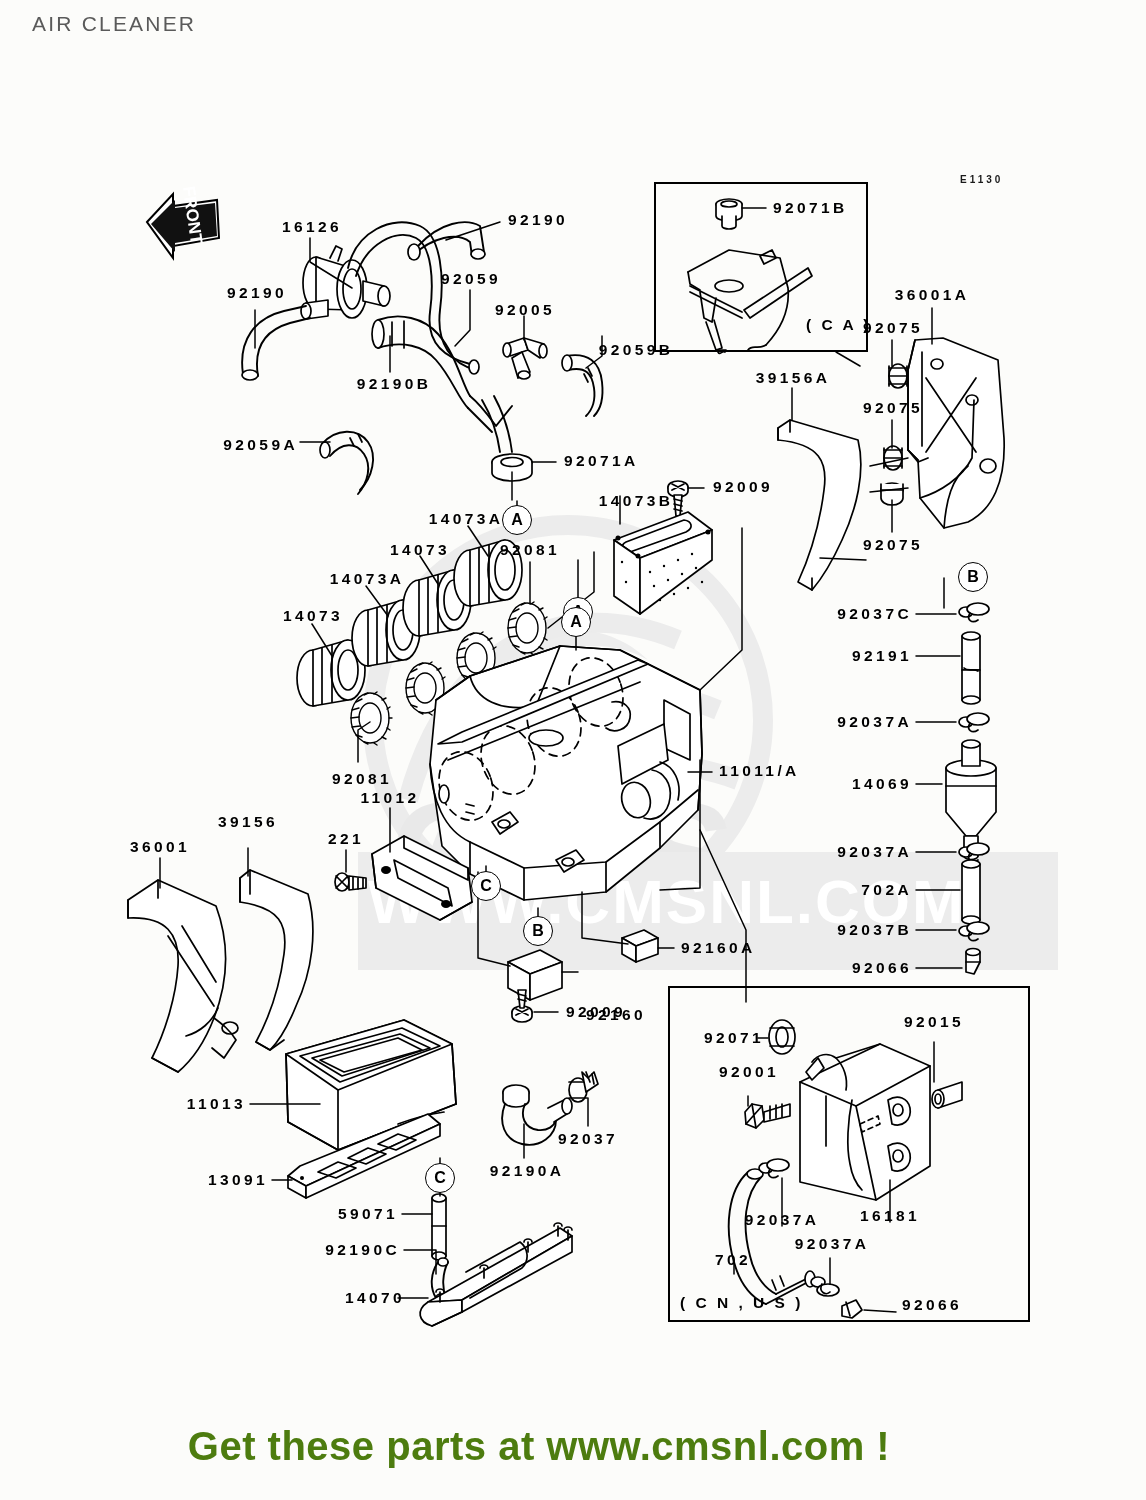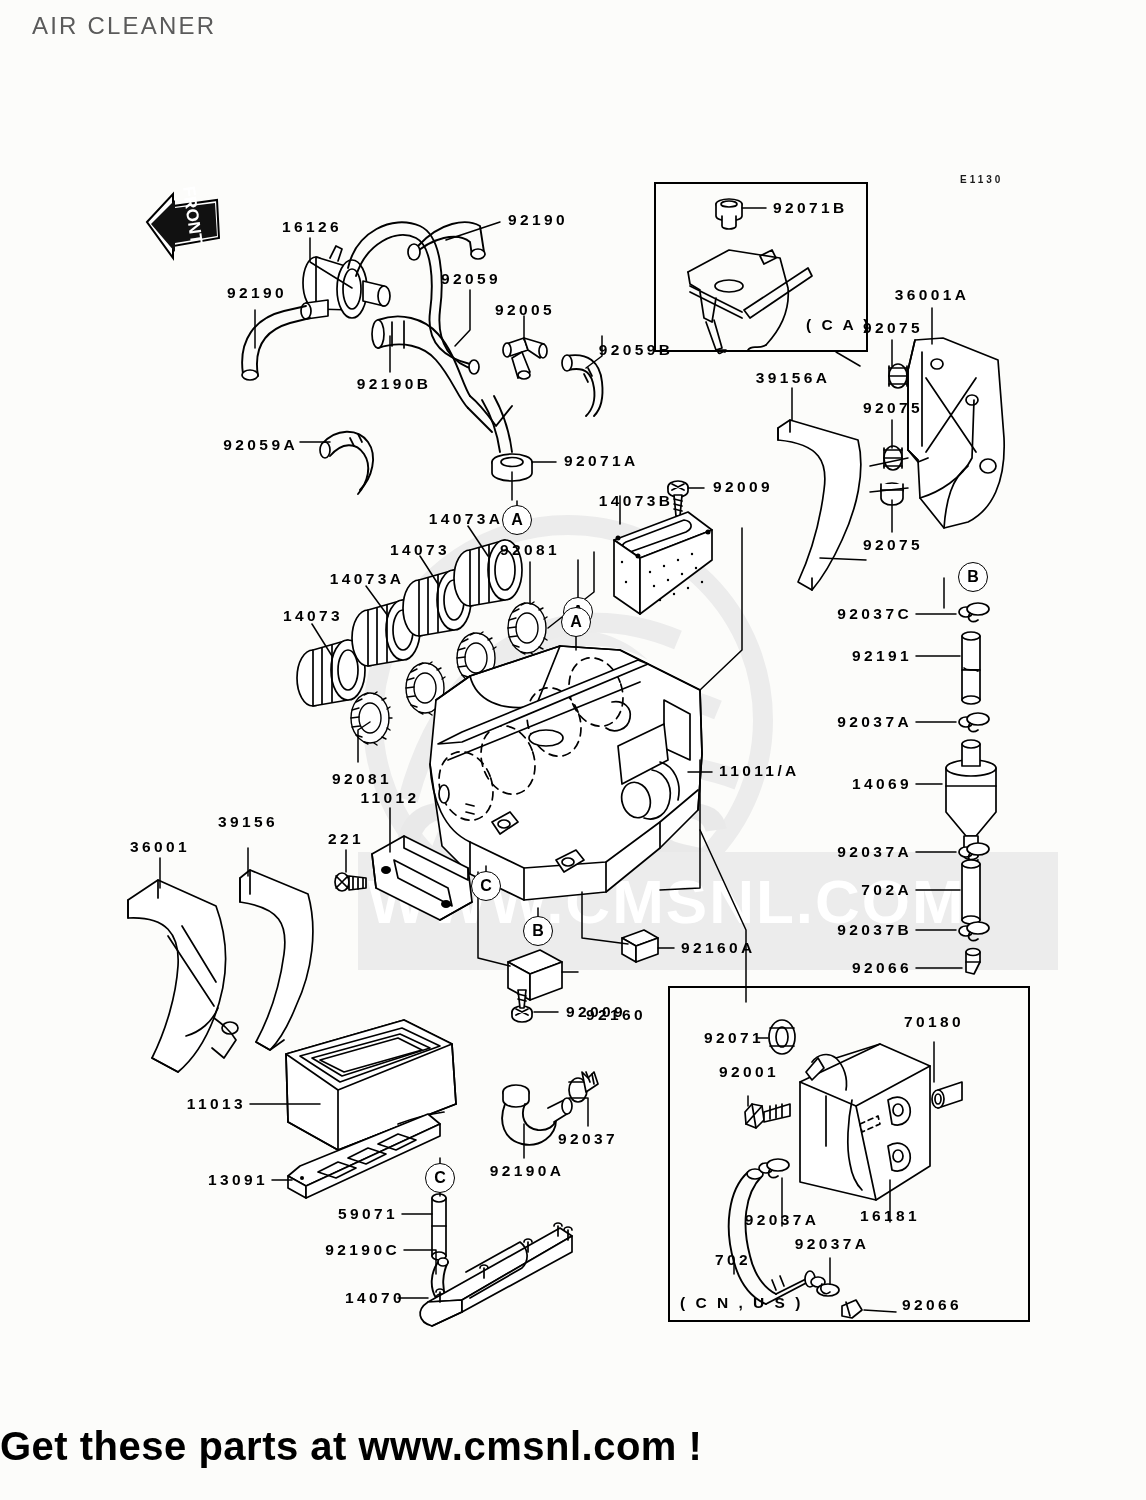--- a/index.html
+++ b/index.html
@@ -9,21 +9,21 @@
     background:#fcfcfa;
     font-family:"Liberation Sans",sans-serif;
     overflow:hidden;
     position:relative;
   }
   #page{position:absolute;inset:0;width:1146px;height:1500px;}
 
   
   .page-title{
     position:absolute;left:32px;top:12px;
-    font-size:24px;letter-spacing:2.2px;
+    font-size:21px;letter-spacing:2.2px;
     color:#5a5a5a;font-weight:400;
     white-space:nowrap;
   }
   .fig-code{
     position:absolute;left:960px;top:174px;
     font-size:10px;letter-spacing:3px;color:#1a1a1a;
     font-weight:700;white-space:nowrap;
   }
 
   
@@ -89,24 +89,24 @@
   }
   .wm-cms{
     position:absolute;left:390px;top:770px;
     font-size:150px;font-weight:700;letter-spacing:6px;
     color:#e9e9e9;white-space:nowrap;
   }
 
   
   .footer{
     position:absolute;left:0;top:1424px;width:1078px;
-    text-align:left;
+    text-align:center;
     font-family:"Liberation Sans",sans-serif;
     font-size:40px;font-weight:700;
-    color:#000000;
+    color:#4d7c0f;
     letter-spacing:0.5px;
     white-space:nowrap;
   }
 
   
   #art{position:absolute;left:0;top:0;width:1146px;height:1500px;}
   #art *{shape-rendering:geometricPrecision;}
 </style>
 </head>
 <body>
@@ -827,21 +827,21 @@
   <div class="lbl" style="left:566px;top:1004px;">92009</div>
   <div class="lbl r" style="left:246px;top:1096px;">11013</div>
   <div class="lbl r" style="left:268px;top:1172px;">13091</div>
   <div class="lbl c" style="left:588px;top:1131px;">92037</div>
   <div class="lbl c" style="left:527px;top:1163px;">92190A</div>
   <div class="lbl r" style="left:398px;top:1206px;">59071</div>
   <div class="lbl r" style="left:400px;top:1242px;">92190C</div>
   <div class="lbl r" style="left:394px;top:1290px;margin-left:11px;">14070</div>
   <div class="lbl r" style="left:764px;top:1030px;">92071</div>
   <div class="lbl c" style="left:749px;top:1064px;">92001</div>
-  <div class="lbl c" style="left:934px;top:1014px;">70180</div>
+  <div class="lbl c" style="left:934px;top:1014px;">92015</div>
   <div class="lbl c" style="left:890px;top:1208px;">16181</div>
   <div class="lbl c" style="left:782px;top:1212px;">92037A</div>
   <div class="lbl c" style="left:832px;top:1236px;">92037A</div>
   <div class="lbl c" style="left:733px;top:1252px;">702</div>
   <div class="lbl" style="left:902px;top:1297px;">92066</div>
 
   <div class="footer">Get these parts at www.cmsnl.com !</div>
 
 </div>
 

